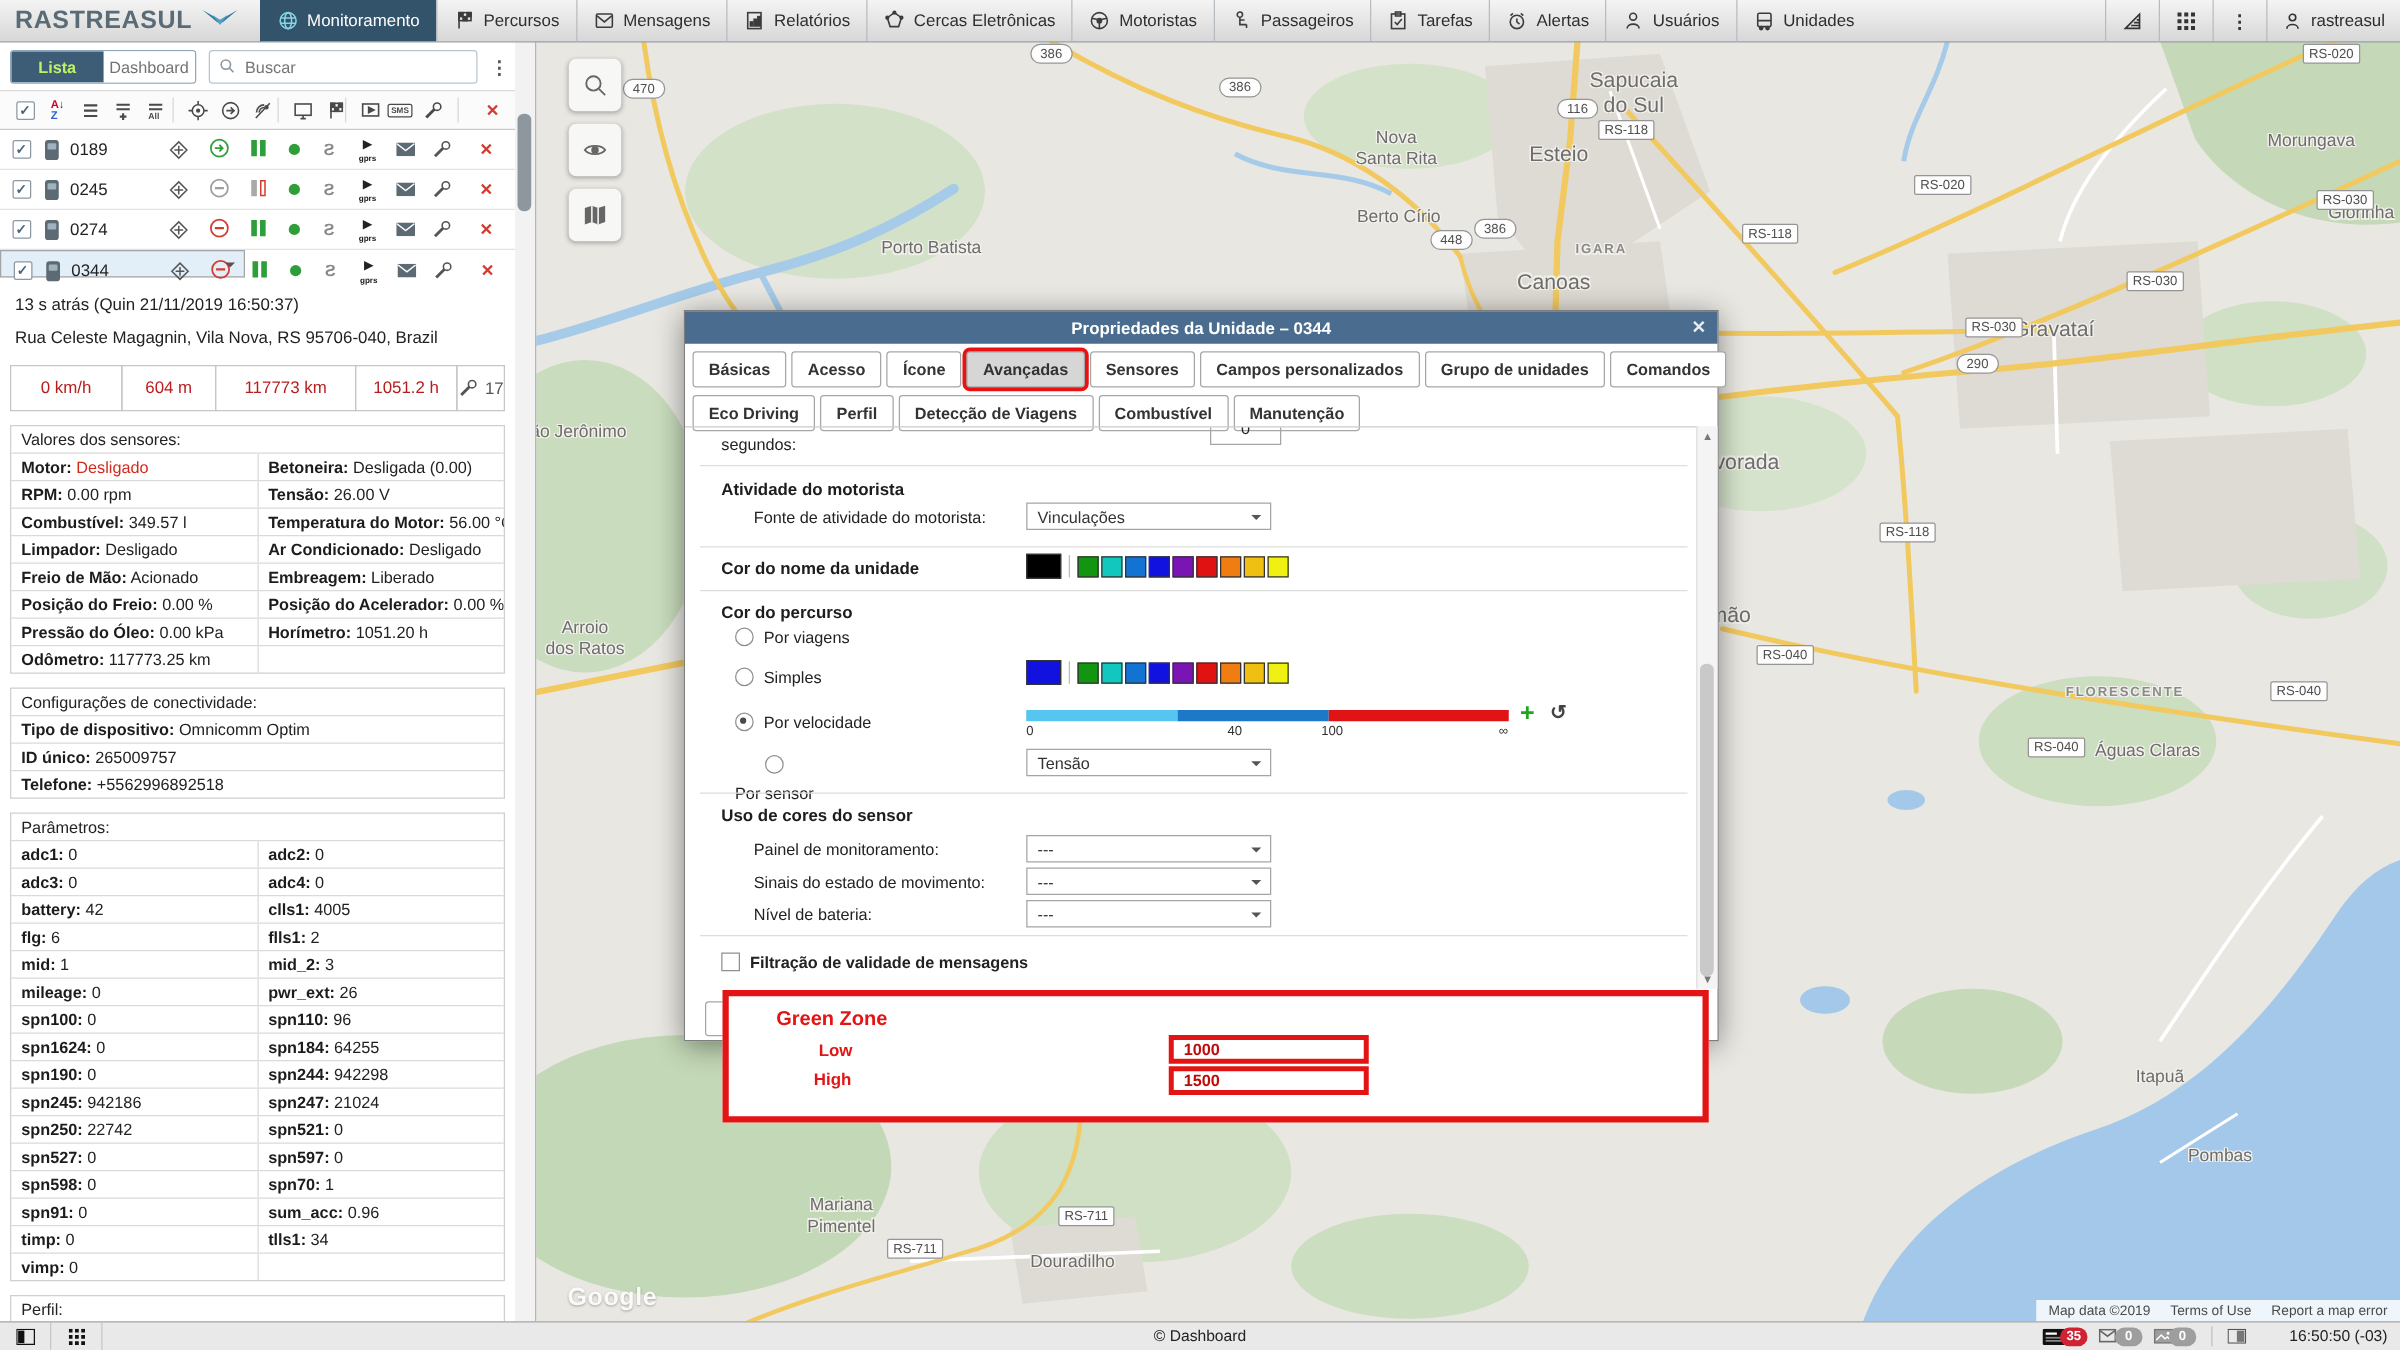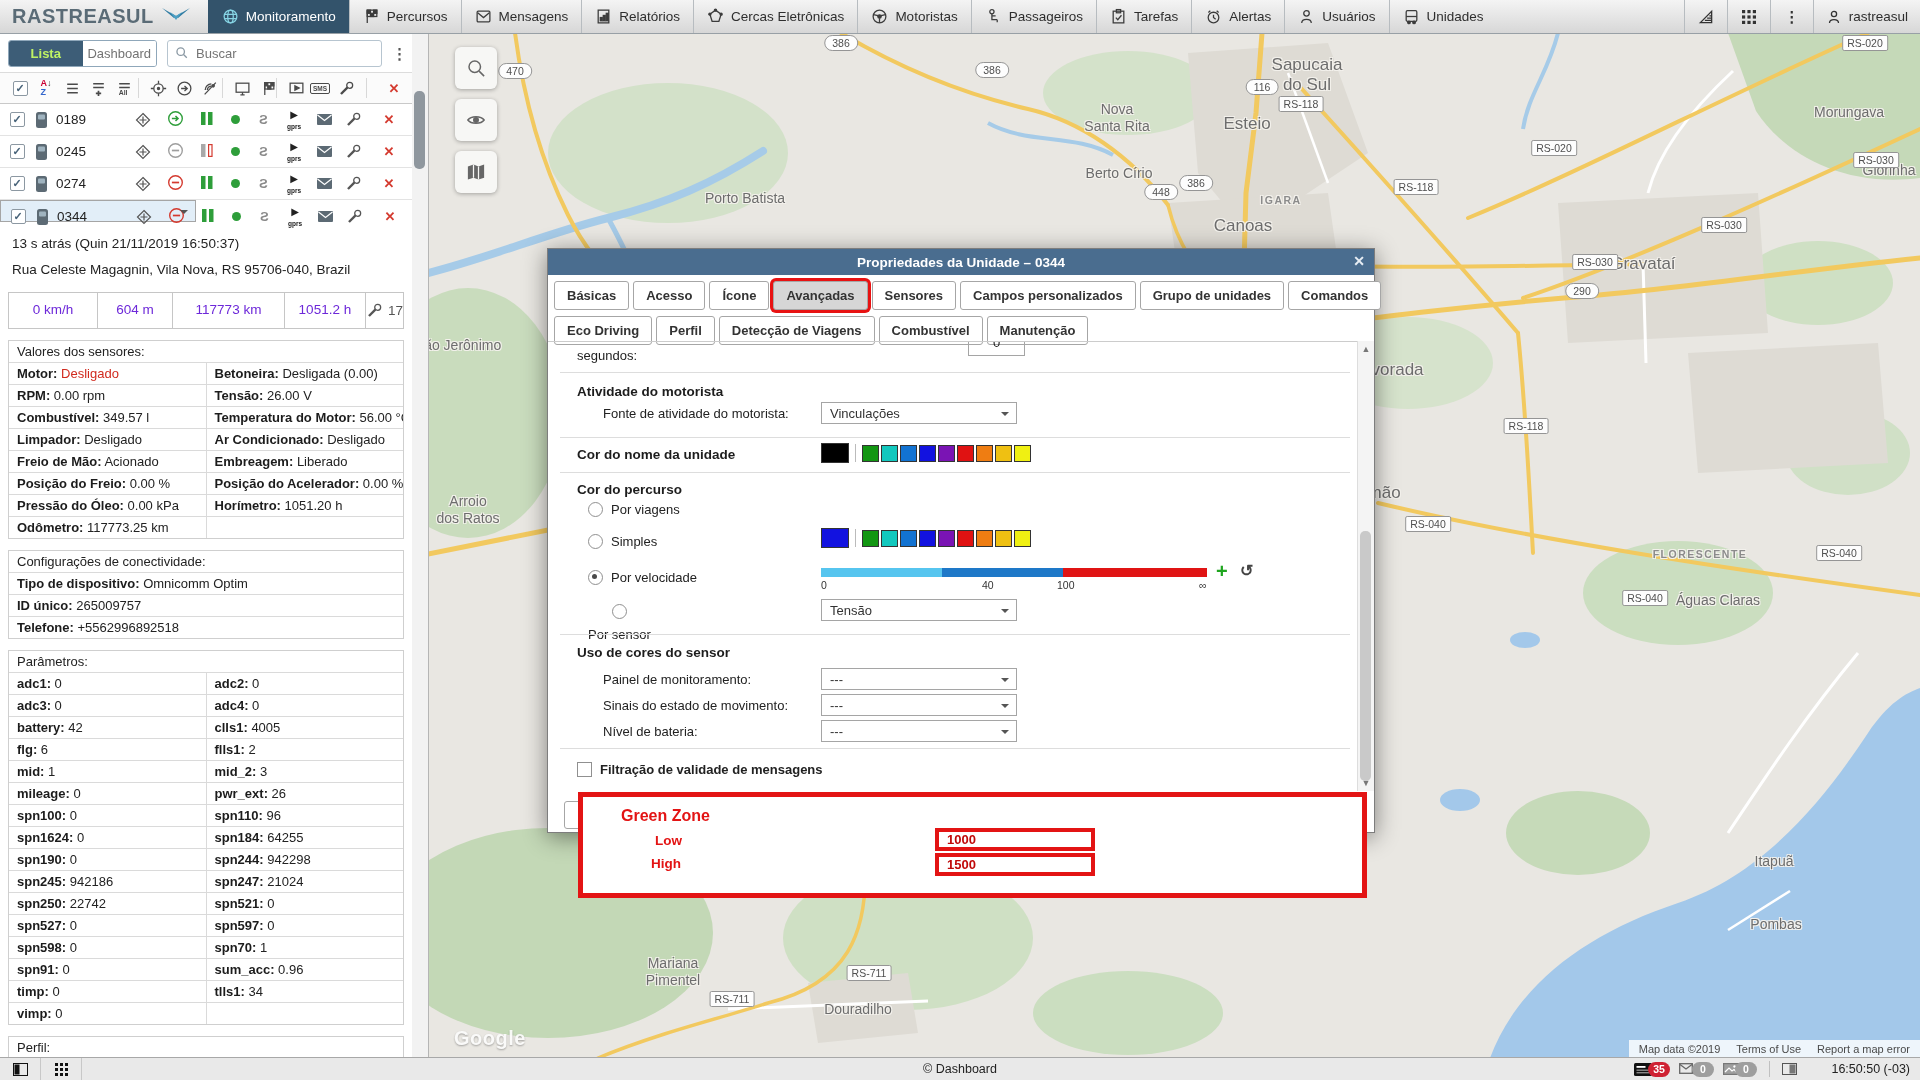--- a/index.html
+++ b/index.html
@@ -33,21 +33,21 @@
   .sb-toolbar{position:relative;height:30px;border-top:1px solid #dcdcdc;border-bottom:1px solid #c9c9c9;background:#fbfbfb;}
   .tbi{position:absolute;top:3px;width:24px;height:24px;display:flex;align-items:center;justify-content:center;color:#4a4a4a;cursor:pointer;}
   .vsep{position:absolute;top:5px;width:1px;height:20px;background:#d8d8d8;}
   .unit-row{position:relative;height:31px;border-bottom:1px solid #e3e3e3;cursor:pointer;}
   .unit-row.sel{background:#e2eef8;}
   .uri{position:absolute;top:0;height:31px;display:flex;align-items:center;justify-content:center;width:26px;color:#555;}
   .uname{position:absolute;left:56px;top:0;height:31px;display:flex;align-items:center;font-size:13.5px;color:#222;}
   .chk{width:13px;height:13px;border:1px solid #8c98a2;border-radius:2px;background:#fff;display:flex;align-items:center;justify-content:center;font-size:11px;color:#49647a;font-weight:bold;}
   .info-block{padding:9px 12px 2px;font-size:13.5px;line-height:1.95;color:#222;}
   .stats{display:flex;margin:6px 8px 2px;}
-  .stats .scell{border:1px solid #c6c6c6;margin-left:-1px;padding:9px 0;text-align:center;font-size:13.5px;color:#6d28d9;}
+  .stats .scell{border:1px solid #c6c6c6;margin-left:-1px;padding:9px 0;text-align:center;font-size:13.5px;color:#b91c1c;}
   .stats .scell:first-child{margin-left:0;}
   .tbox{margin:11px 8px 0;border:1px solid #cfcfcf;font-size:13px;}
   .trow{display:flex;border-top:1px solid #dadada;}
   .trow:first-child{border-top:0;}
   .tcell{flex:1;padding:3px 8px;min-height:15px;border-left:1px solid #dadada;white-space:nowrap;overflow:hidden;}
   .tcell:first-child{border-left:0;}
   .ttitle{padding:3px 8px;color:#222;}
   .tcell b{color:#1c1c1c;}
   .redval{color:#d12a1e;}
   
@@ -353,21 +353,21 @@
 do Sul</div>
         <div class="maplabel big" style="left: 815px; top: 193px;">Canoas</div>
         <div class="maplabel sc" style="left: 853px; top: 167px;">IGARA</div>
         <div class="maplabel big" style="left: 1215px; top: 231px;">Gravataí</div>
         <div class="maplabel" style="left: 1421px; top: 79px;">Morungava</div>
         <div class="maplabel" style="left: 1461px; top: 137px;">Glorinha</div>
         <div class="maplabel big" style="left: 962px; top: 337px;">Alvorada</div>
         <div class="maplabel big" style="left: 944px; top: 460px;">Viamão</div>
         <div class="maplabel sc" style="left: 1272px; top: 521px;">FLORESCENTE</div>
         <div class="maplabel" style="left: 1290px; top: 567px;">Águas Claras</div>
-        <div class="maplabel" style="left: 1300px; top: 828px; margin-left: 46px;">Itapuã</div>
+        <div class="maplabel" style="left: 1300px; top: 828px;">Itapuã</div>
         <div class="maplabel" style="left: 1348px; top: 891px;">Pombas</div>
         <div class="maplabel" style="left: 245px; top: 939px;">Mariana
 Pimentel</div>
         <div class="maplabel" style="left: 430px; top: 976px;">Douradilho</div>
       </div>
     <div id="map-shields">
         <div class="shield oval" style="left: 87px; top: 38px;">470</div>
         <div class="shield oval" style="left: 413px; top: 10px;">386</div>
         <div class="shield oval" style="left: 564px; top: 37px;">386</div>
         <div class="shield" style="left: 1437px; top: 10px;">RS-020</div>

